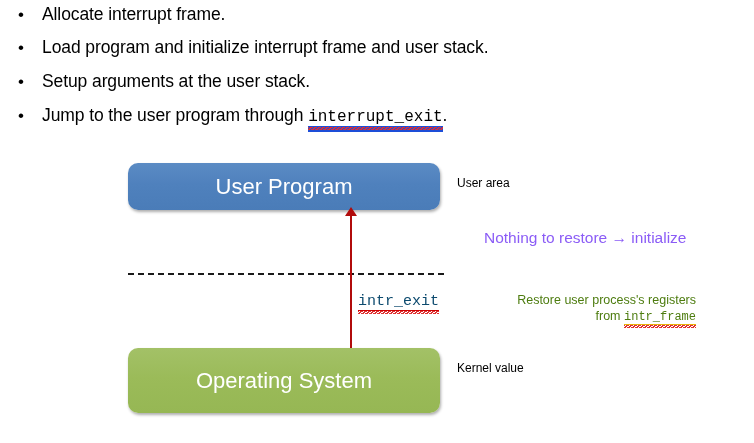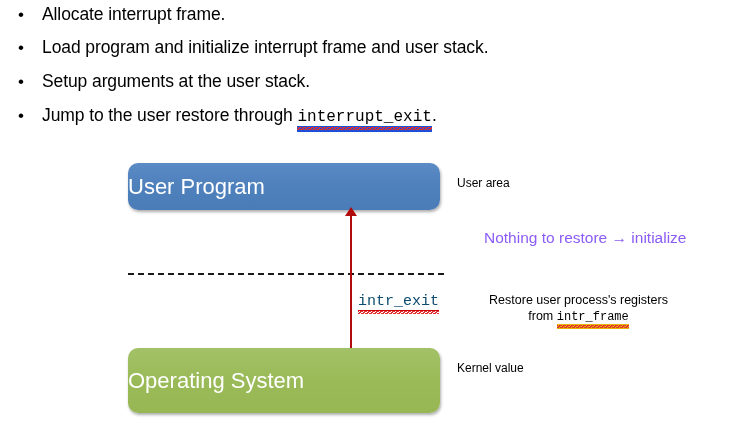--- a/index.html
+++ b/index.html
@@ -83,21 +83,21 @@
     height: 443px;
   }
 
   .proc-box {
     position: absolute;
     left: 128px;
     width: 312px;
     border-radius: 10px;
     display: flex;
     align-items: center;
-    justify-content: flex-start;
+    justify-content: center;
     color: #ffffff;
     font-size: 22px;
     box-shadow: 1px 2px 3px rgba(0,0,0,0.32);
   }
   #user-program-box {
     top: 163px;
     height: 47px;
     background: linear-gradient(to bottom, #5b8bc4 0%, #4f81bd 45%, #4a7cb8 100%);
   }
   #operating-system-box {
@@ -171,28 +171,28 @@
     top: 228px;
     font-size: 15.5px;
     line-height: 19px;
     color: #8b5cf6;
   }
   #registers-note {
     left: 461px;
     top: 292px;
     font-size: 12.5px;
     line-height: 16px;
-    color: #000000;
-    text-align: center;
+    color: #4d7c0f;
+    text-align: right;
     width: 235px;
   }
   .mono-small {
     font-family: "Liberation Mono", "DejaVu Sans Mono", monospace;
     font-size: 12px;
-    border-bottom: 5px solid #eab308;
+    border-bottom: 1px solid #eab308;
   }
 </style>
 </head>
 <body>
 
 <div id="bullet-list">
 
   <div class="bullet-row">
     <span class="bullet-mark">•</span>
     <span class="bullet-text">Allocate interrupt frame.</span>
@@ -203,21 +203,21 @@
     <span class="bullet-text">Load program and initialize interrupt frame and user stack.</span>
   </div>
 
   <div class="bullet-row">
     <span class="bullet-mark">•</span>
     <span class="bullet-text">Setup arguments at the user stack.</span>
   </div>
 
   <div class="bullet-row">
     <span class="bullet-mark">•</span>
-    <span class="bullet-text"><span>Jump to the user restore through </span><span class="code squiggle">interrupt_exit</span><span>.</span></span>
+    <span class="bullet-text"><span>Jump to the user program through </span><span class="code squiggle">interrupt_exit</span><span>.</span></span>
   </div>
 
 </div>
 
 <div id="diagram">
 
   <div class="proc-box" id="user-program-box">
     <span>User Program</span>
   </div>
 

